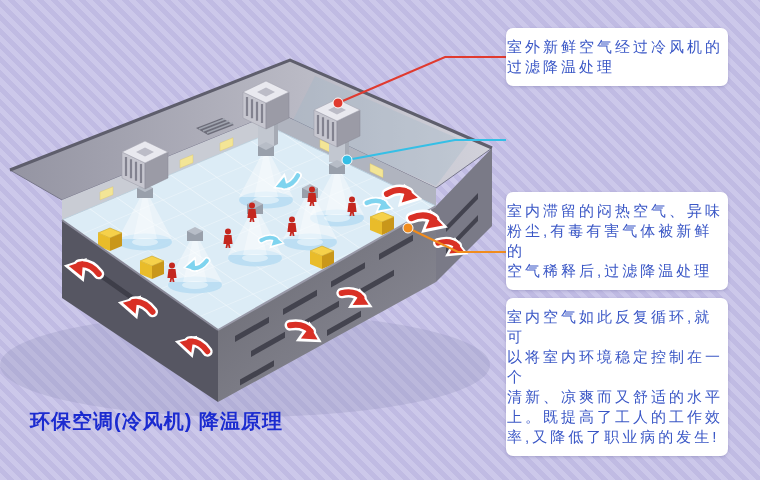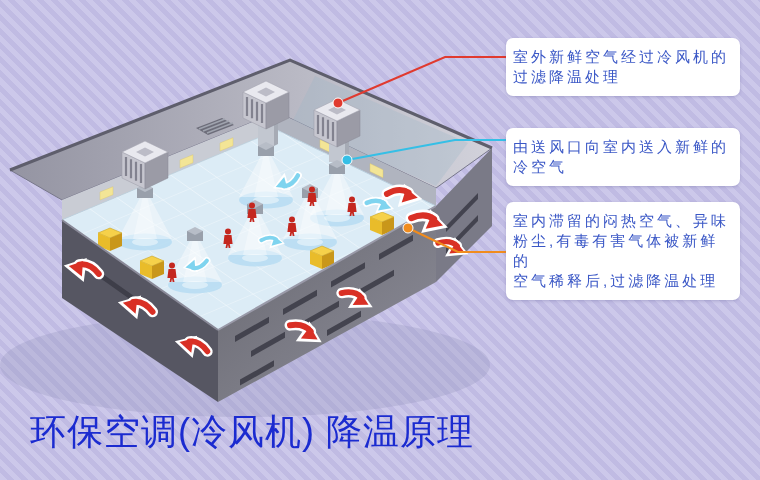--- a/index.html
+++ b/index.html
@@ -5,31 +5,30 @@
   html,body { margin:0; padding:0; }
   .canvas {
     position:relative; width:760px; height:480px; overflow:hidden;
     font-family:"Liberation Sans","DejaVu Sans",sans-serif;
     background: repeating-linear-gradient(45deg,#ccc8ea 0px,#ccc8ea 5px,#c0bbe3 5px,#c0bbe3 10px);
   }
   .scene { position:absolute; left:0; top:30px; z-index:1; }
   .overlay { position:absolute; left:0; top:0; z-index:2; pointer-events:none; }
   .callout {
     position:absolute; left:506px; width:220px; z-index:3;
-    background:#ffffff; border-radius:7px; padding:9px 7px;
+    background:#ffffff; border-radius:7px; padding:9px 1px;
     box-shadow:0 1px 3px rgba(70,70,130,0.25);
-    margin-top:10px;
   }
   .callout-text {
     color:#3a57c6; font-size:15px; line-height:20px; letter-spacing:3px;
     white-space:pre-line;
   }
   .title {
     position:absolute; left:30px; top:408px; z-index:3;
-    color:#1b2bd0; font-size:36px; font-weight:normal; letter-spacing:1px;
+    color:#1b2bd0; font-size:20px; font-weight:bold; letter-spacing:1px;
   }
 </style>
 </head>
 <body>
 
 <div class="canvas">
 
   <svg class="scene" width="500" height="400" viewBox="0 0 500 400">
     <defs>
       <linearGradient id="roofG" x1="0" y1="0" x2="1" y2="0">
@@ -207,25 +206,28 @@
     <g>
       <polyline points="408,228 458,252 506,252" fill="none" stroke-width="2" stroke="#f08c1e"></polyline>
       <circle cx="408" cy="228" r="5" stroke="#ffffff" stroke-width="1" fill="#f08c1e"></circle>
     </g>
   </svg>
 
   <div class="callout" style="top:28px">
     <div class="callout-text">室外新鲜空气经过冷风机的
 过滤降温处理</div>
   </div>
-  <div class="callout" style="top:118px">
-    <div class="callout-text">由送风口向室内送入新鲜的
-冷空气</div>
-  </div>
   <div class="callout" style="top:192px">
     <div class="callout-text">室内滞留的闷热空气、异味
 粉尘,有毒有害气体被新鲜的
 空气稀释后,过滤降温处理</div>
   </div>
+  <div class="callout" style="top:298px">
+    <div class="callout-text">室内空气如此反复循环,就可
+以将室内环境稳定控制在一个
+清新、凉爽而又舒适的水平
+上。既提高了工人的工作效
+率,又降低了职业病的发生!</div>
+  </div>
 
   <div class="title">环保空调(冷风机) 降温原理</div>
 
 </div>
 
 </body></html>

